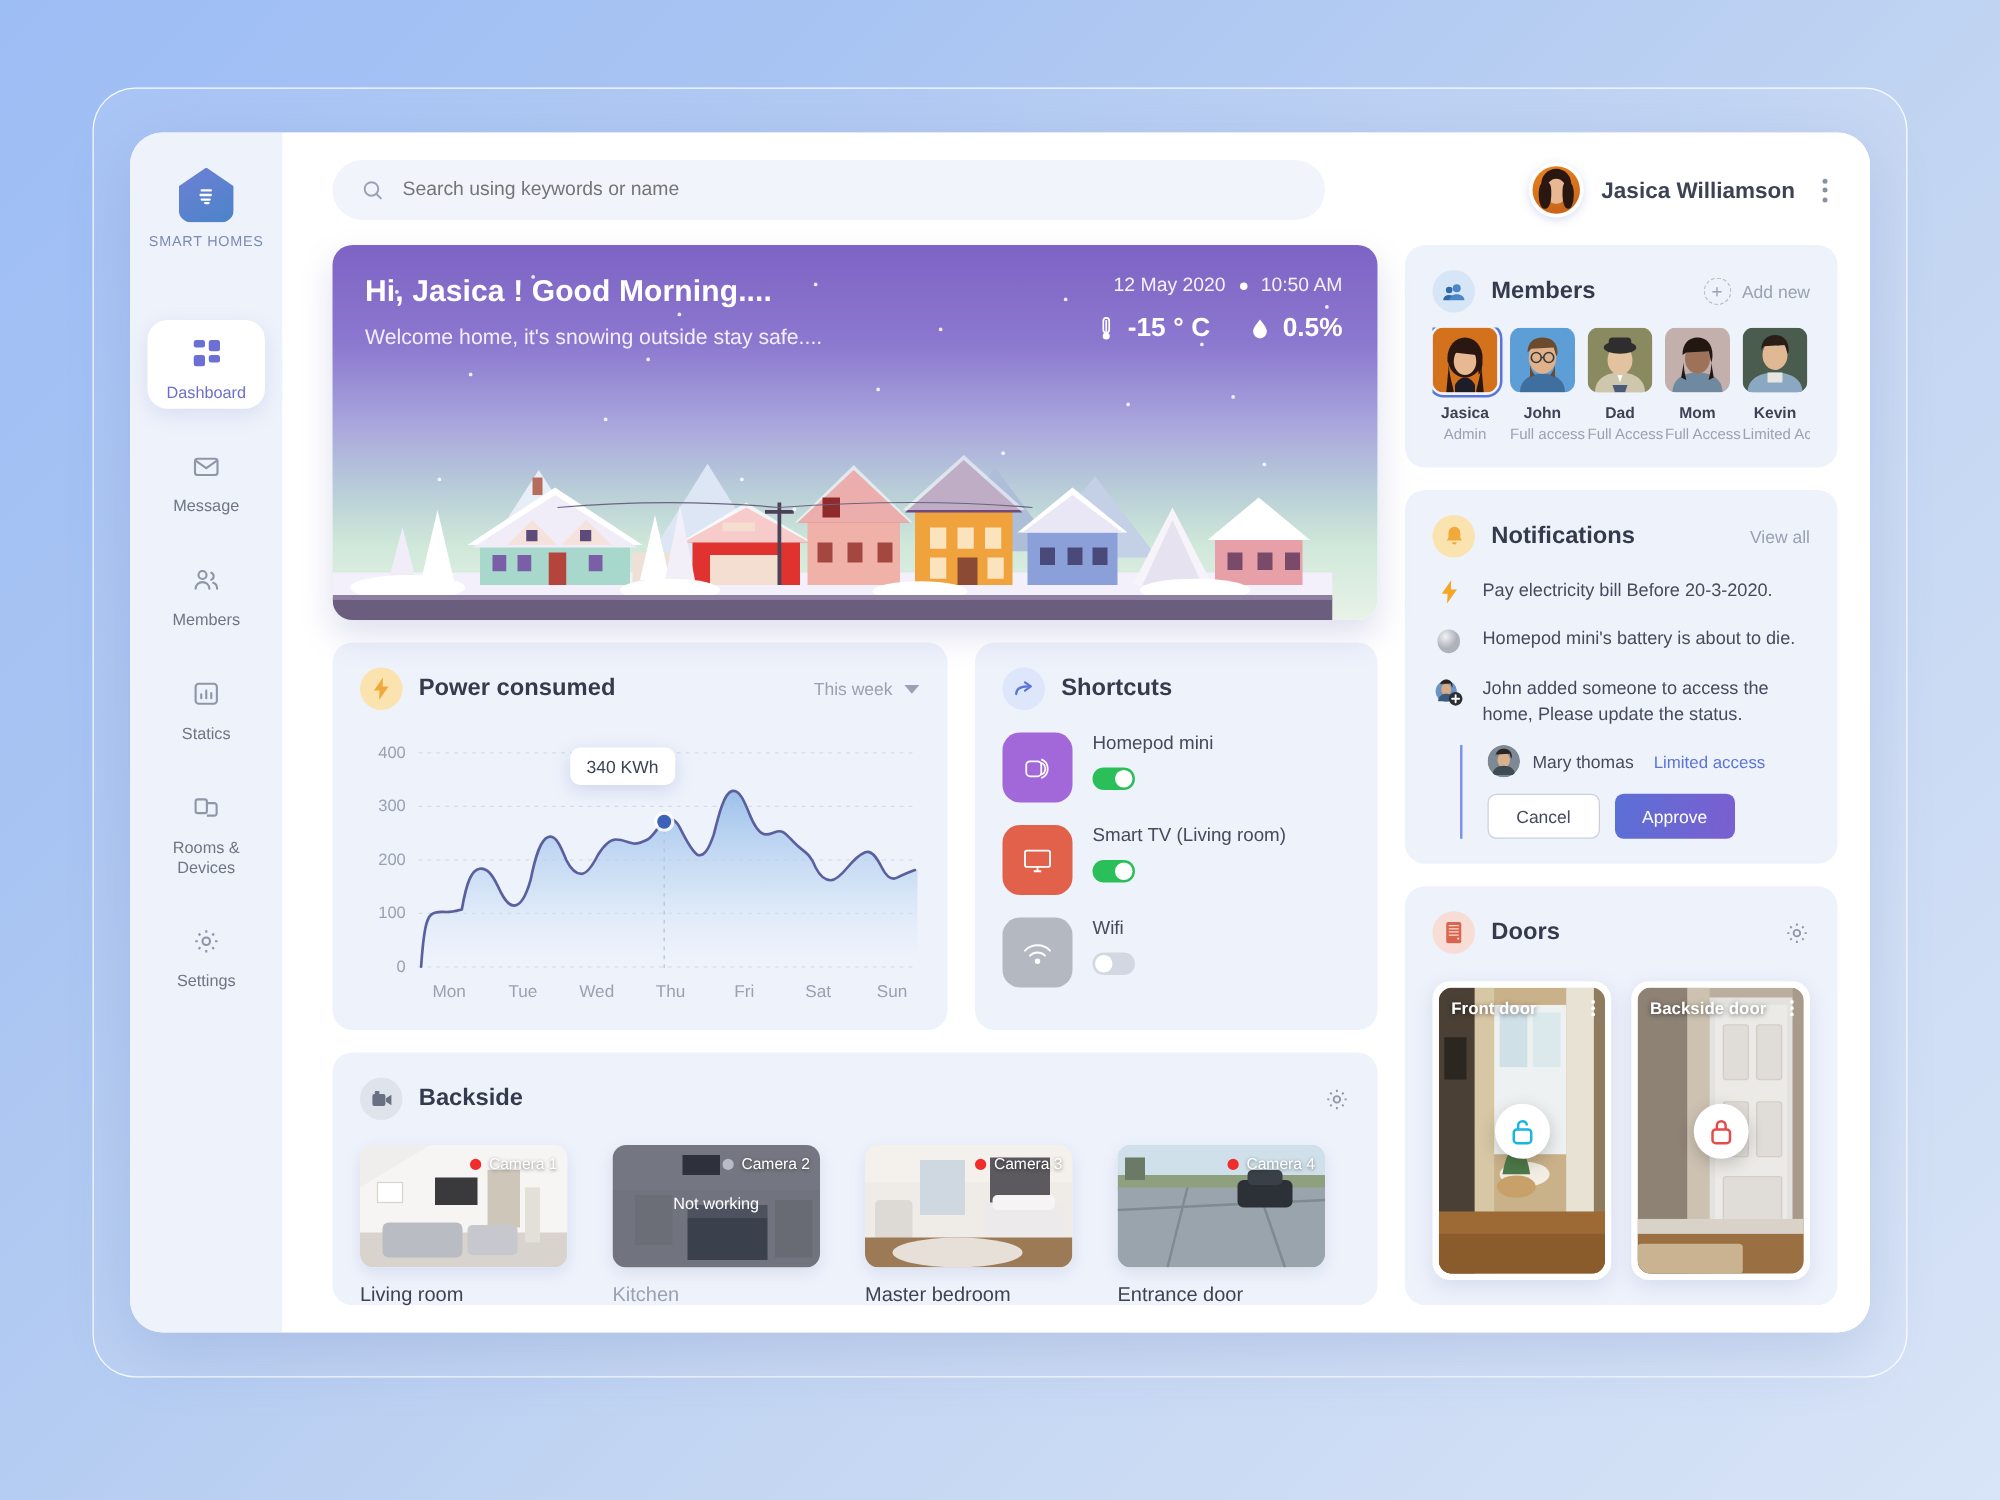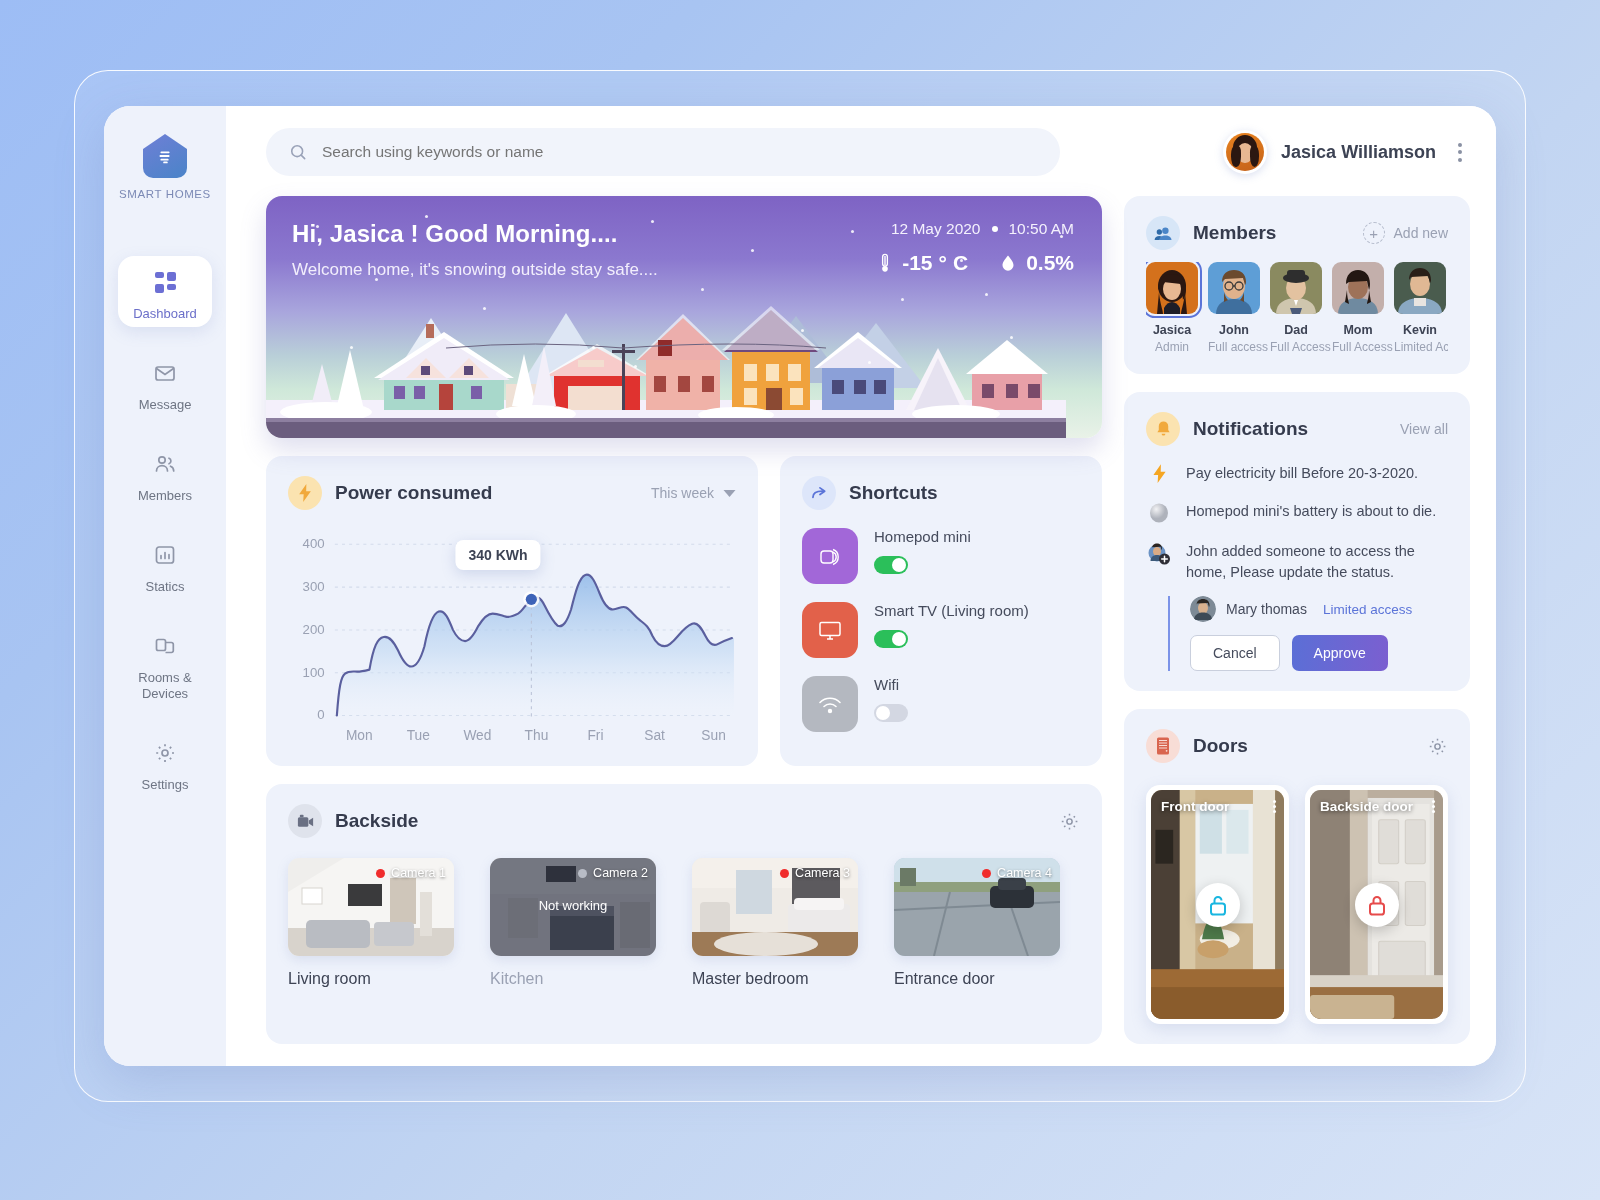--- a/index.html
+++ b/index.html
@@ -110,21 +110,21 @@
   .profile-name { font-size: 18px; font-weight: 600; color: #3d4354; white-space: nowrap; }
   .kebab { display:flex; flex-direction:column; gap: 3.5px; padding: 6px 8px; cursor:pointer; }
   .kebab i { width: 4px; height: 4px; border-radius:50%; background:#8a91a3; display:block; }
 
   .content { display: flex; gap: 22px; flex: 1; min-height: 0; }
   .col-left { flex: 1; display: flex; flex-direction: column; gap: 18px; min-width: 0; }
   .col-right { width: 346px; flex: 0 0 346px; display:flex; flex-direction: column; gap: 18px; }
 
   
   .hero {
-    position: relative; height: 242px; border-radius: 16px; overflow: hidden;
+    position: relative; height: 300px; border-radius: 16px; overflow: hidden;
     box-shadow: 0 12px 26px rgba(110,110,180,0.22);
     background: linear-gradient(180deg, #7e63c4 0%, #8b78cf 26%, #a9a6dd 48%, #b9cfd8 66%, #cfe8d9 80%, #e9f2e8 100%);
   }
   .hero-text { position: absolute; left: 26px; top: 24px; z-index: 4; }
   .hero-title { font-size: 24px; font-weight: 700; color: #fff; letter-spacing:.1px; }
   .hero-sub { font-size: 17px; color: #f2eefc; margin-top: 12px; font-weight: 400; }
   .hero-meta { position: absolute; right: 28px; top: 24px; z-index: 4; text-align:right; color:#fff; }
   .hero-datetime { font-size: 15.5px; display:flex; align-items:center; gap:11px; justify-content:flex-end; color:#f4f1fd; }
   .hero-dot { width:6px; height:6px; border-radius:50%; background:#fff; display:inline-block; }
   .hero-weather { margin-top: 13px; display:flex; align-items:center; gap:10px; justify-content:flex-end; }
@@ -515,21 +515,21 @@
               <div class="card-title">Power consumed</div>
               <div class="head-right">
                 <span class="muted-link">This week</span>
                 <svg width="13" height="9" viewBox="0 0 13 9">
                   <path d="M0.5 1 L6.5 8 L12.5 1 Z" fill="#9aa1b3"></path>
                 </svg>
               </div>
             </div>
 
             <div class="chart-wrap">
-              <div class="tooltip-box" style="left:calc(50% - 14px); top:16px; transform:translateX(-50%);font-weight:bold;">340 KWh</div>
+              <div class="tooltip-box" style="left:calc(50% - 14px); top:16px; transform:translateX(-50%);">340 KWh</div>
               <svg viewBox="0 0 440 230" preserveAspectRatio="none">
                 <defs>
                   <linearGradient id="areaFill" x1="0" y1="0" x2="0" y2="1">
                     <stop offset="0%" stop-color="#8fb8e8" stop-opacity="0.85"></stop>
                     <stop offset="55%" stop-color="#bcd6f2" stop-opacity="0.55"></stop>
                     <stop offset="100%" stop-color="#eef4fc" stop-opacity="0.15"></stop>
                   </linearGradient>
                 </defs>
 
                 <g stroke="#d3dcec" stroke-width="1" stroke-dasharray="3 4">

